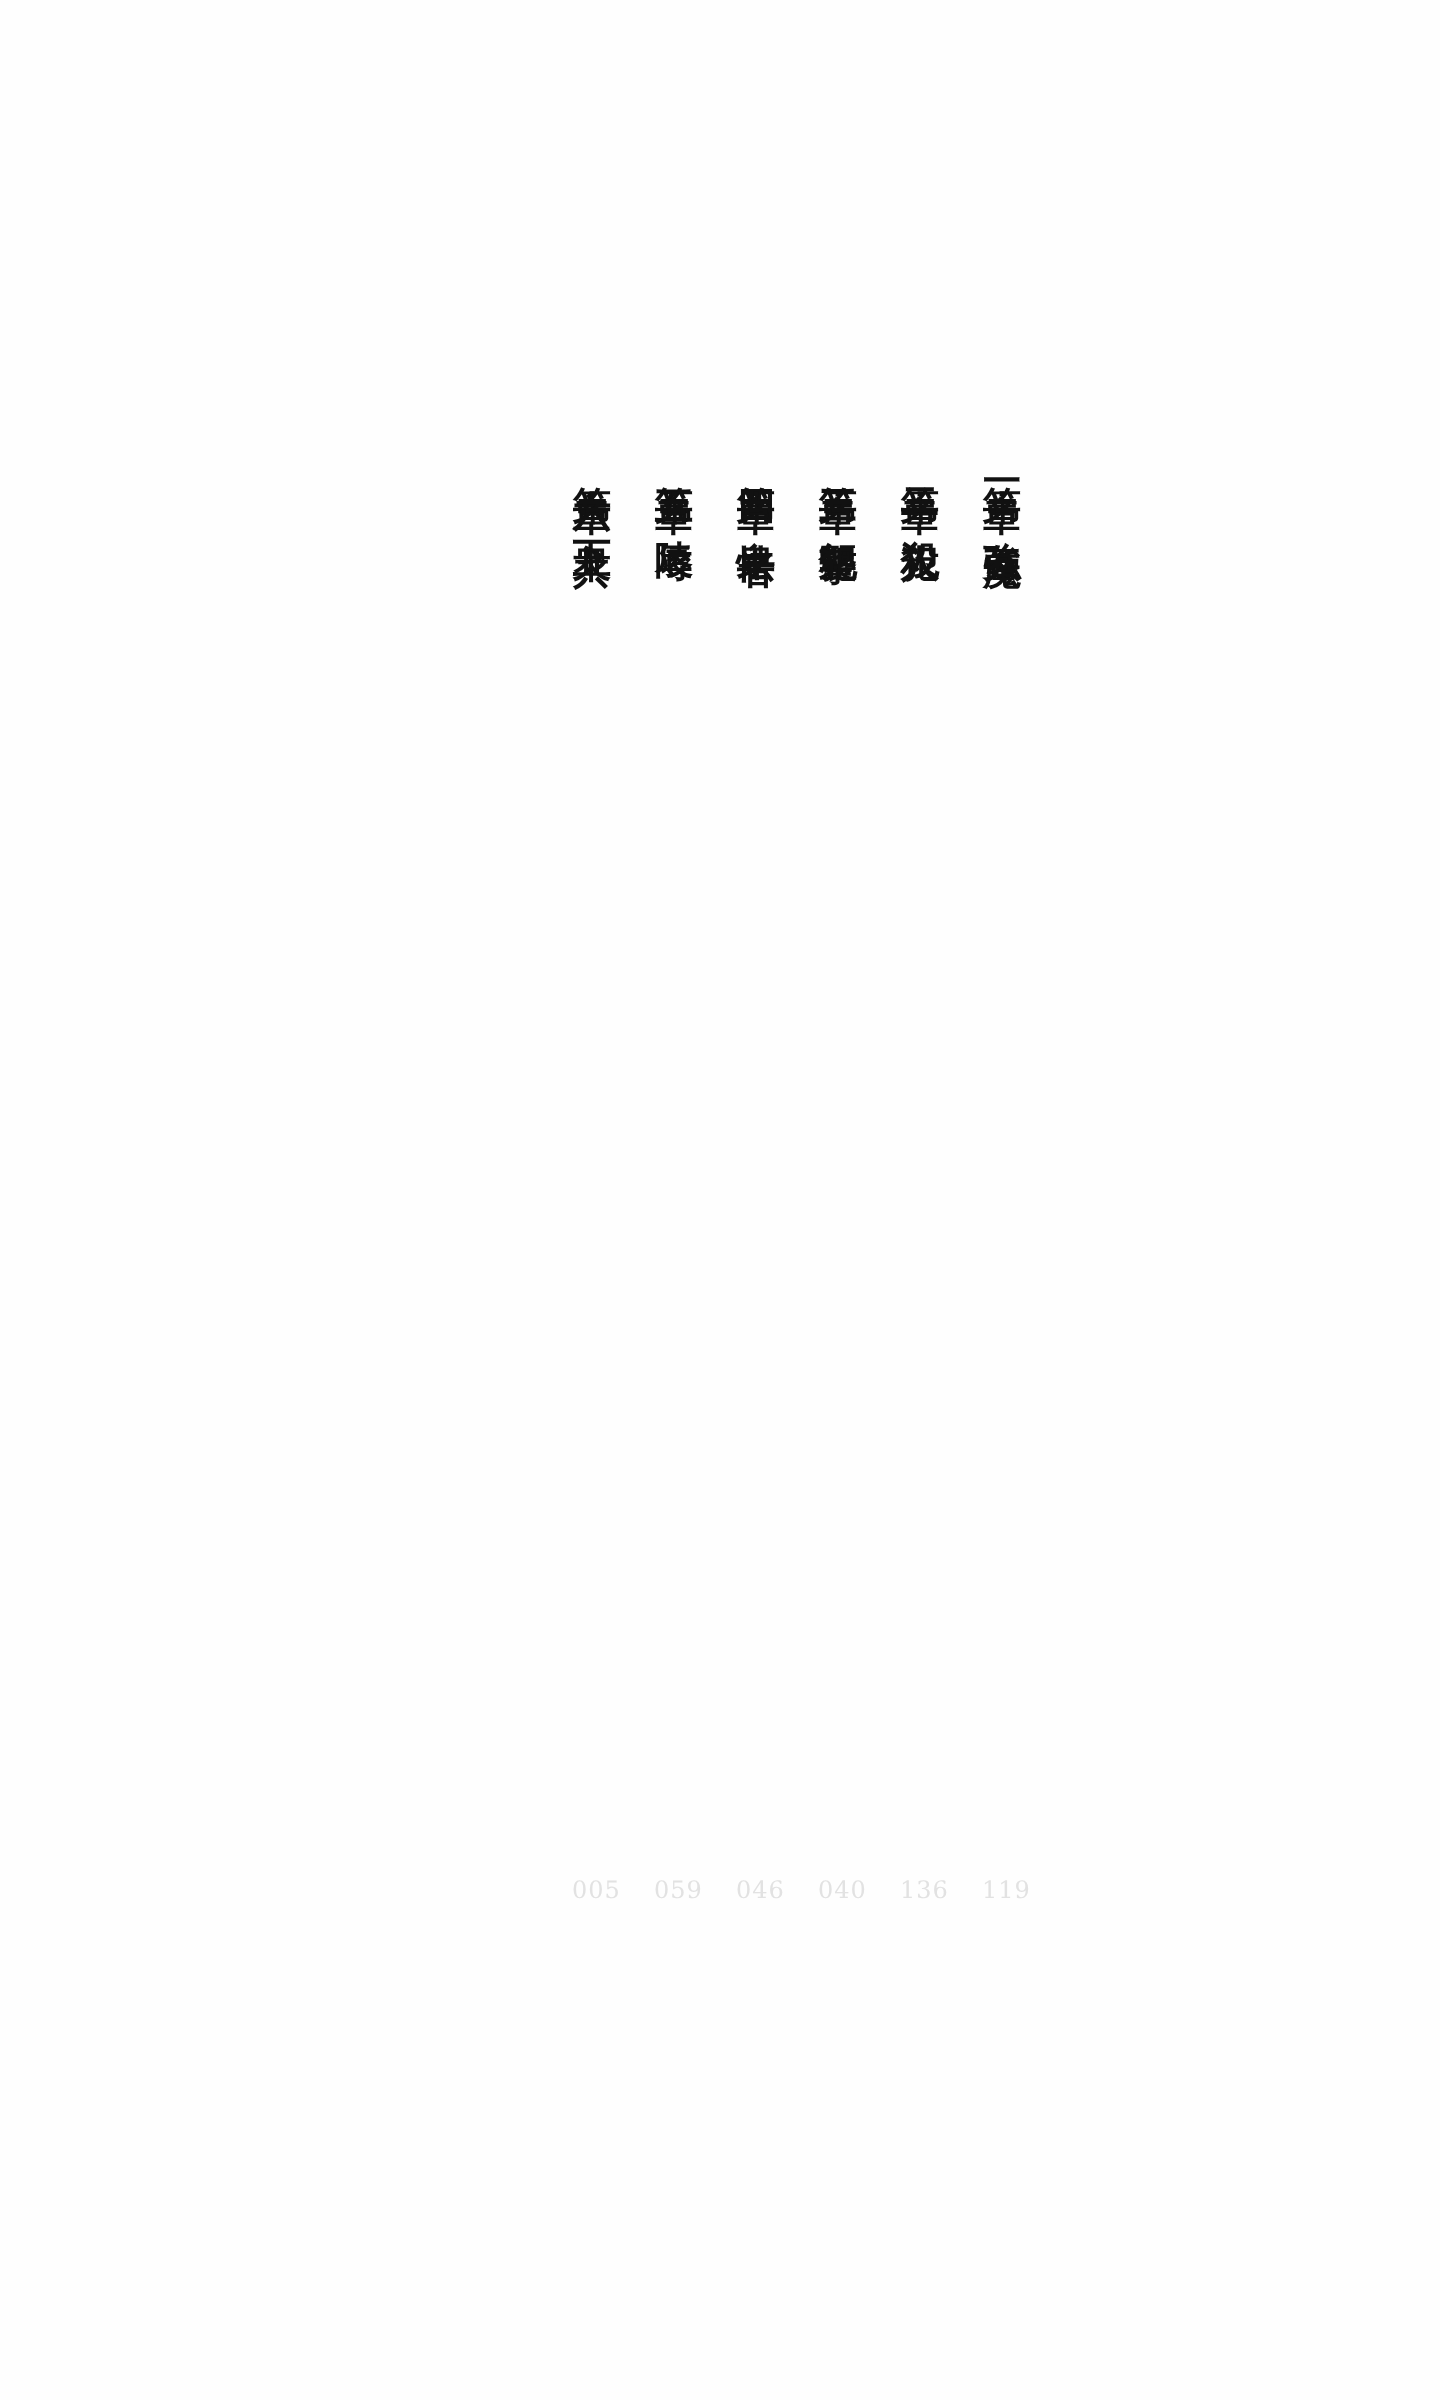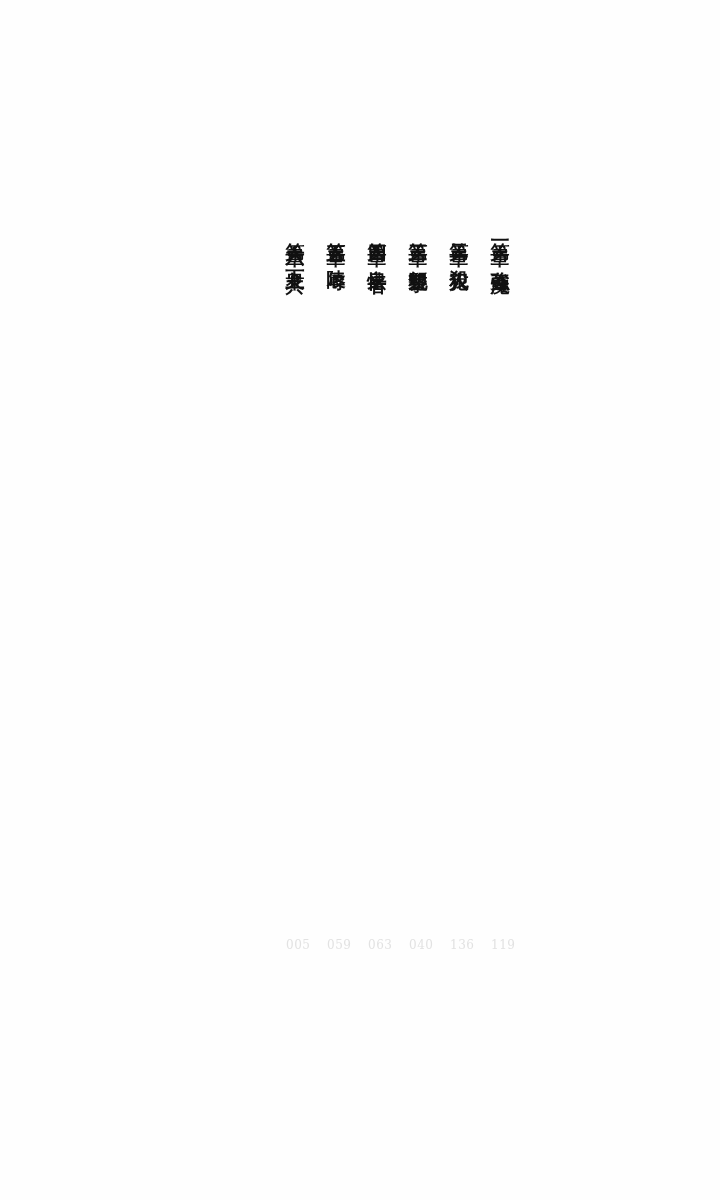--- a/index.html
+++ b/index.html
@@ -82,18 +82,18 @@
     <div class="toc-entry">第三章∴襲撃犯</div>
     <div class="toc-entry">第四章∴卑怯者</div>
     <div class="toc-entry">第五章∴陵辱</div>
     <div class="toc-entry">第六章∴下衆共</div>
   </div>
 
   <div id="page-numbers">
     <div class="page-number">119</div>
     <div class="page-number">136</div>
     <div class="page-number">040</div>
-    <div class="page-number">063</div>
+    <div class="page-number">046</div>
     <div class="page-number">059</div>
     <div class="page-number">005</div>
   </div>
 
 </div>
 
 </body></html>

